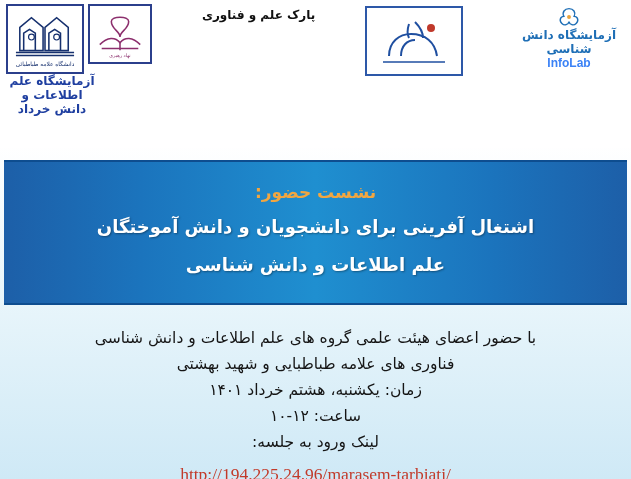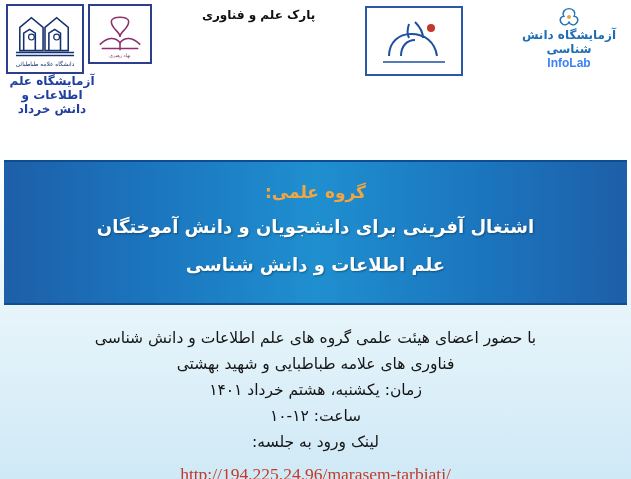--- a/index.html
+++ b/index.html
@@ -278,21 +278,21 @@
           <circle cx="21" cy="17" r="3" fill="#e8a33d"></circle>
         </svg>
         <div class="infolab-text">آزمایشگاه دانش شناسی</div>
         <div class="infolab-sub">InfoLab</div>
       </div>
     </div>
 
   </div>
 
   <div class="title-banner">
-    <div class="kicker">گروه علمی:</div>
+    <div class="kicker">نشست حضور:</div>
     <div class="main-title">اشتغال آفرینی برای دانشجویان و دانش آموختگان</div>
     <div class="main-title">علم اطلاعات و دانش شناسی</div>
   </div>
 
   <div class="details">
     <span class="line">با حضور اعضای هیئت علمی گروه های علم اطلاعات و دانش شناسی</span>
     <span class="line">فناوری های علامه طباطبایی و شهید بهشتی</span>
     <span class="line">زمان: یکشنبه، هشتم خرداد ۱۴۰۱</span>
     <span class="line">ساعت: ۱۲-۱۰</span>
     <span class="line">لینک ورود به جلسه:</span>

